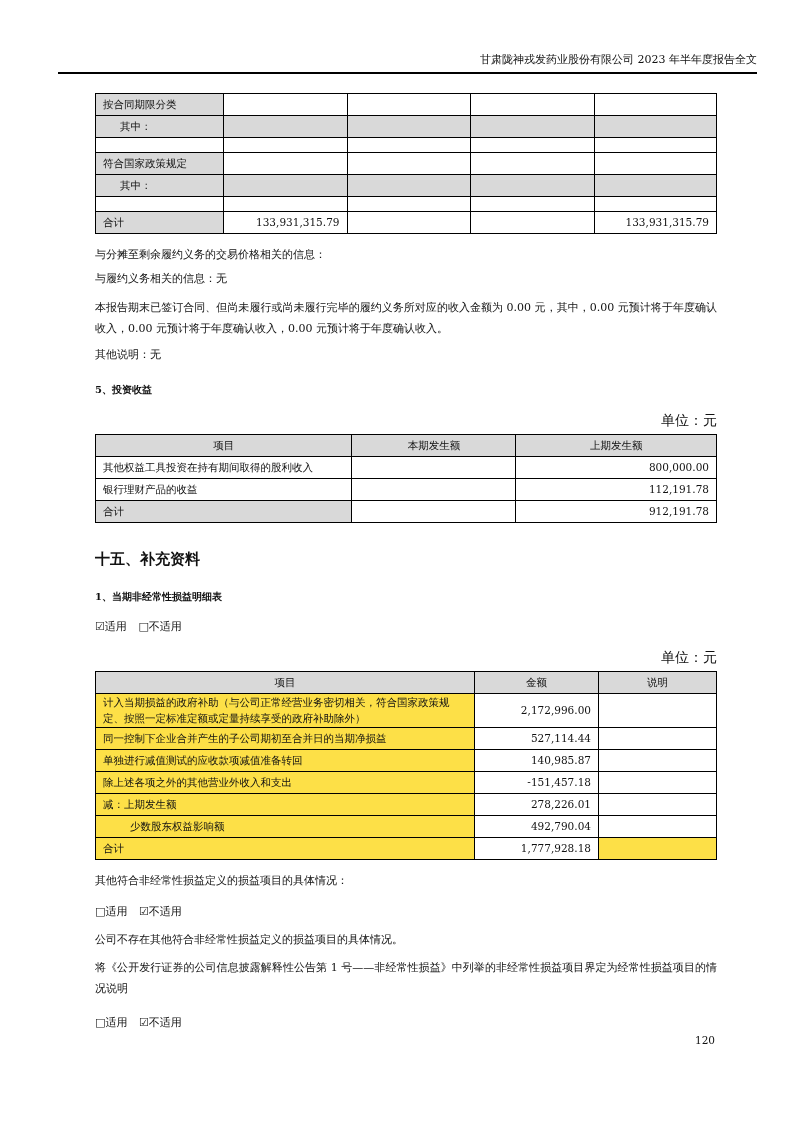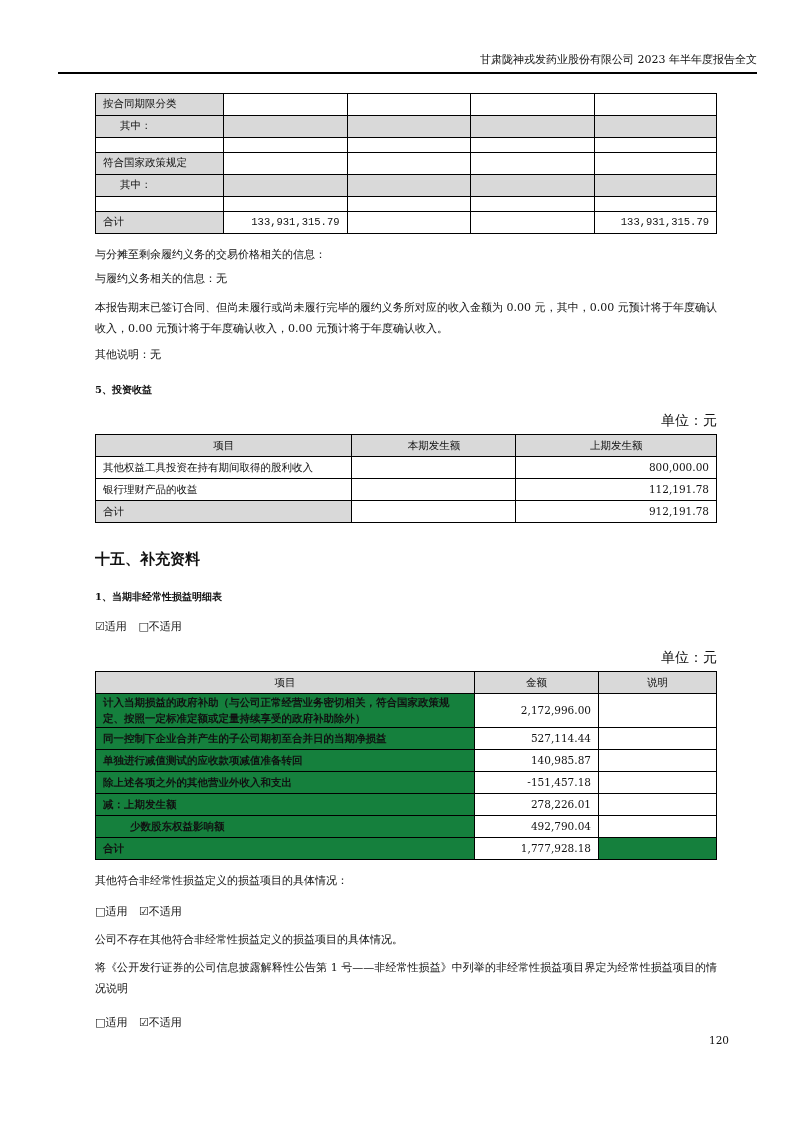--- a/index.html
+++ b/index.html
@@ -10,35 +10,35 @@
   }
   .header{
     margin:0 36px;text-align:right;font-size:11px;
     padding-bottom:5px;border-bottom:2px solid #000;white-space:nowrap;
   }
   .content{margin:0 76px 0 73px;}
   table{border-collapse:collapse;width:100%;font-size:10.5px;table-layout:fixed;}
   td,th{border:1px solid #000;padding:1px 7px;height:19px;font-weight:normal;
         vertical-align:middle;word-break:break-all;line-height:1.45;}
   .shade{background:#d9d9d9;}
-  .shade2{background:#15803d;font-weight:bold;}
+  .shade2{background:#fde047;}
   .num{text-align:right;}
   .center{text-align:center;}
   .indent1{padding-left:24px;}
   .indent2{padding-left:34px;}
   .short td{height:12px;}
-  .t1{margin-top:19px;font-family:Liberation Mono, monospace;}
+  .t1{margin-top:19px;}
   .bodyline{font-size:11px;margin:9px 0 0 0;line-height:1.35;}
   .para{font-size:11px;margin:11px 0 0 0;line-height:1.9;text-align:justify;}
   .h-big{font-size:15px;font-weight:bold;margin:27px 0 0 0;}
   .h-mid{font-size:10px;font-weight:bold;margin:21px 0 0 0;}
   .unit{font-size:14px;text-align:right;margin:15px 0 4px 0;}
   .checkline{font-size:11px;margin:15px 0 0 0;}
   .checkline .opt{margin-right:8px;}
-  .page-number{position:absolute;top:1034px;right:64px;font-size:10.5px;}
+  .page-number{position:absolute;top:1034px;right:78px;font-size:10.5px;}
   .mt20{margin-top:20px;}
   .mt14{margin-top:14px;}
 </style>
 </head>
 <body>
 
 <div class="page">
 
   <div class="header">
     <span>甘肃陇神戎发药业股份有限公司 2023 年半年度报告全文</span>

